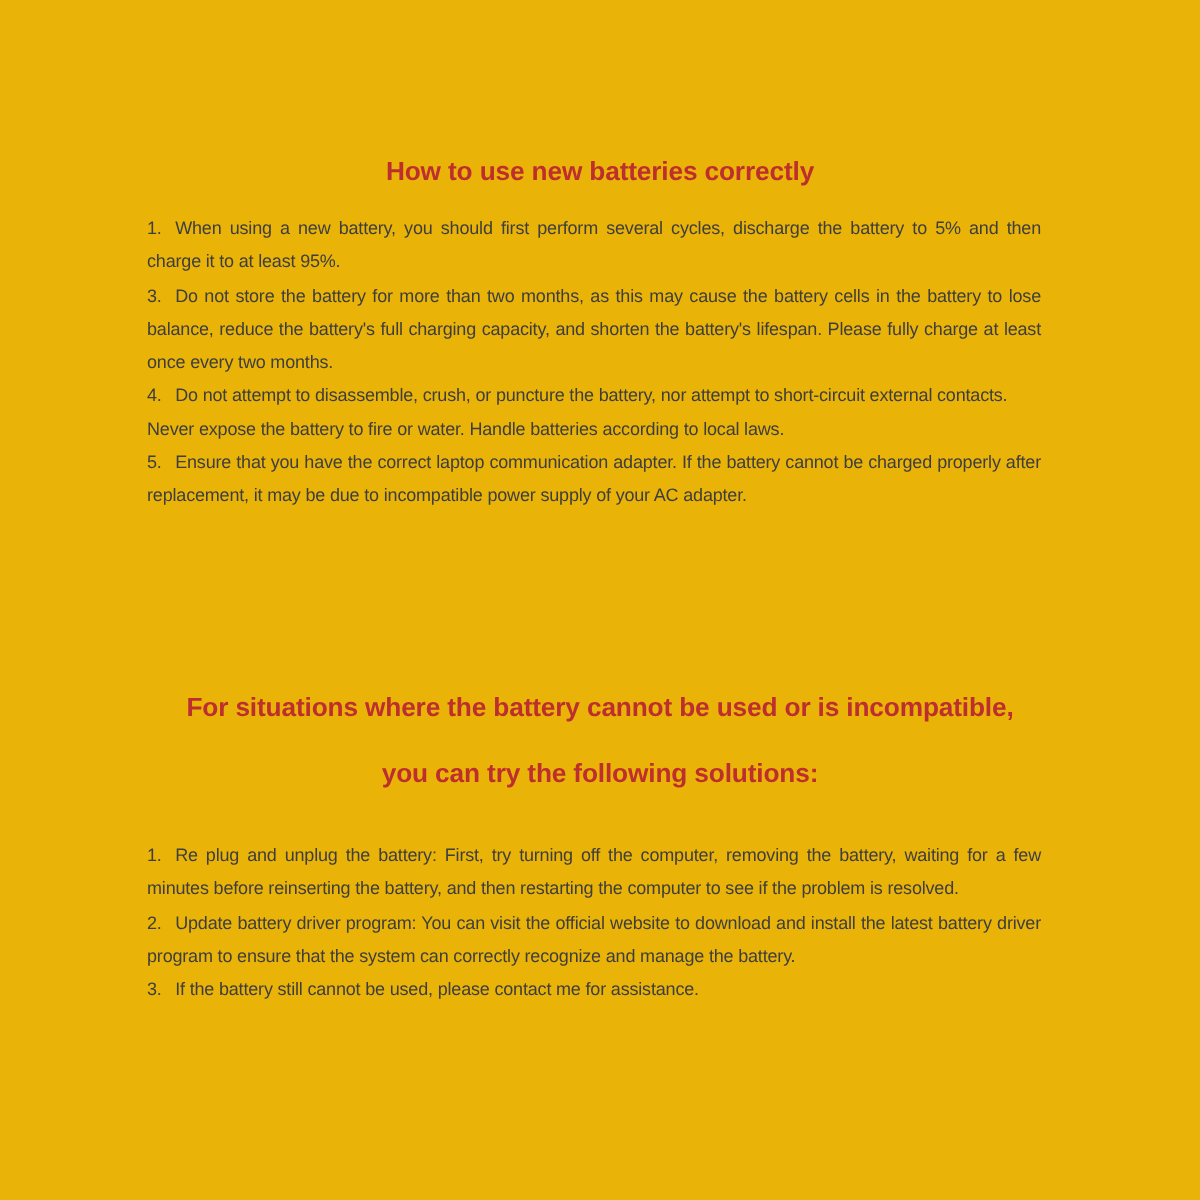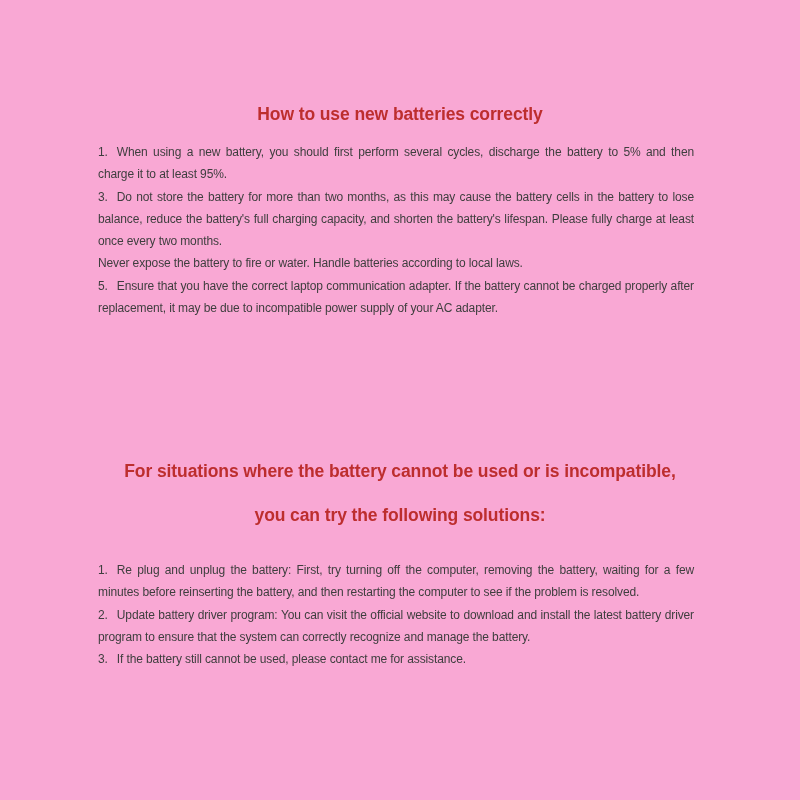--- a/index.html
+++ b/index.html
@@ -1,20 +1,20 @@
 <!DOCTYPE html>
 <html><head>
 <meta charset="utf-8">
 <style>
   html, body { margin: 0; padding: 0; background: #ffffff; }
   .page {
     position: relative;
     width: 800px;
     height: 800px;
-    background: #f9a8d4;
+    background: #eab308;
     font-family: "Liberation Sans", sans-serif;
     overflow: hidden;
   }
   .heading {
     position: absolute;
     left: 0;
     width: 800px;
     margin: 0;
     text-align: center;
     color: #bd2e2e;
@@ -44,20 +44,21 @@
 </head>
 <body>
 
 <div class="page">
 
   <h1 class="heading h1">How to use new batteries correctly</h1>
 
   <div class="body-block" id="body-1">
     <p class="para"><span class="num">1.</span><span>When using a new battery, you should first perform several cycles, discharge the battery to 5% and then charge it to at least 95%.</span></p>
     <p class="para"><span class="num">3.</span><span>Do not store the battery for more than two months, as this may cause the battery cells in the battery to lose balance, reduce the battery's full charging capacity, and shorten the battery's lifespan. Please fully charge at least once every two months.</span></p>
+    <p class="para"><span class="num">4.</span><span>Do not attempt to disassemble, crush, or puncture the battery, nor attempt to short-circuit external contacts.</span></p>
     <p class="para"><span>Never expose the battery to fire or water. Handle batteries according to local laws.</span></p>
     <p class="para"><span class="num">5.</span><span>Ensure that you have the correct laptop communication adapter. If the battery cannot be charged properly after replacement, it may be due to incompatible power supply of your AC adapter.</span></p>
   </div>
 
   <h2 class="heading h2b">you can try the following solutions:</h2>
 
   <h2 class="heading h2a">For situations where the battery cannot be used or is incompatible,</h2>
 
   <div class="body-block" id="body-2">
     <p class="para"><span class="num">1.</span><span>Re plug and unplug the battery: First, try turning off the computer, removing the battery, waiting for a few minutes before reinserting the battery, and then restarting the computer to see if the problem is resolved.</span></p>

